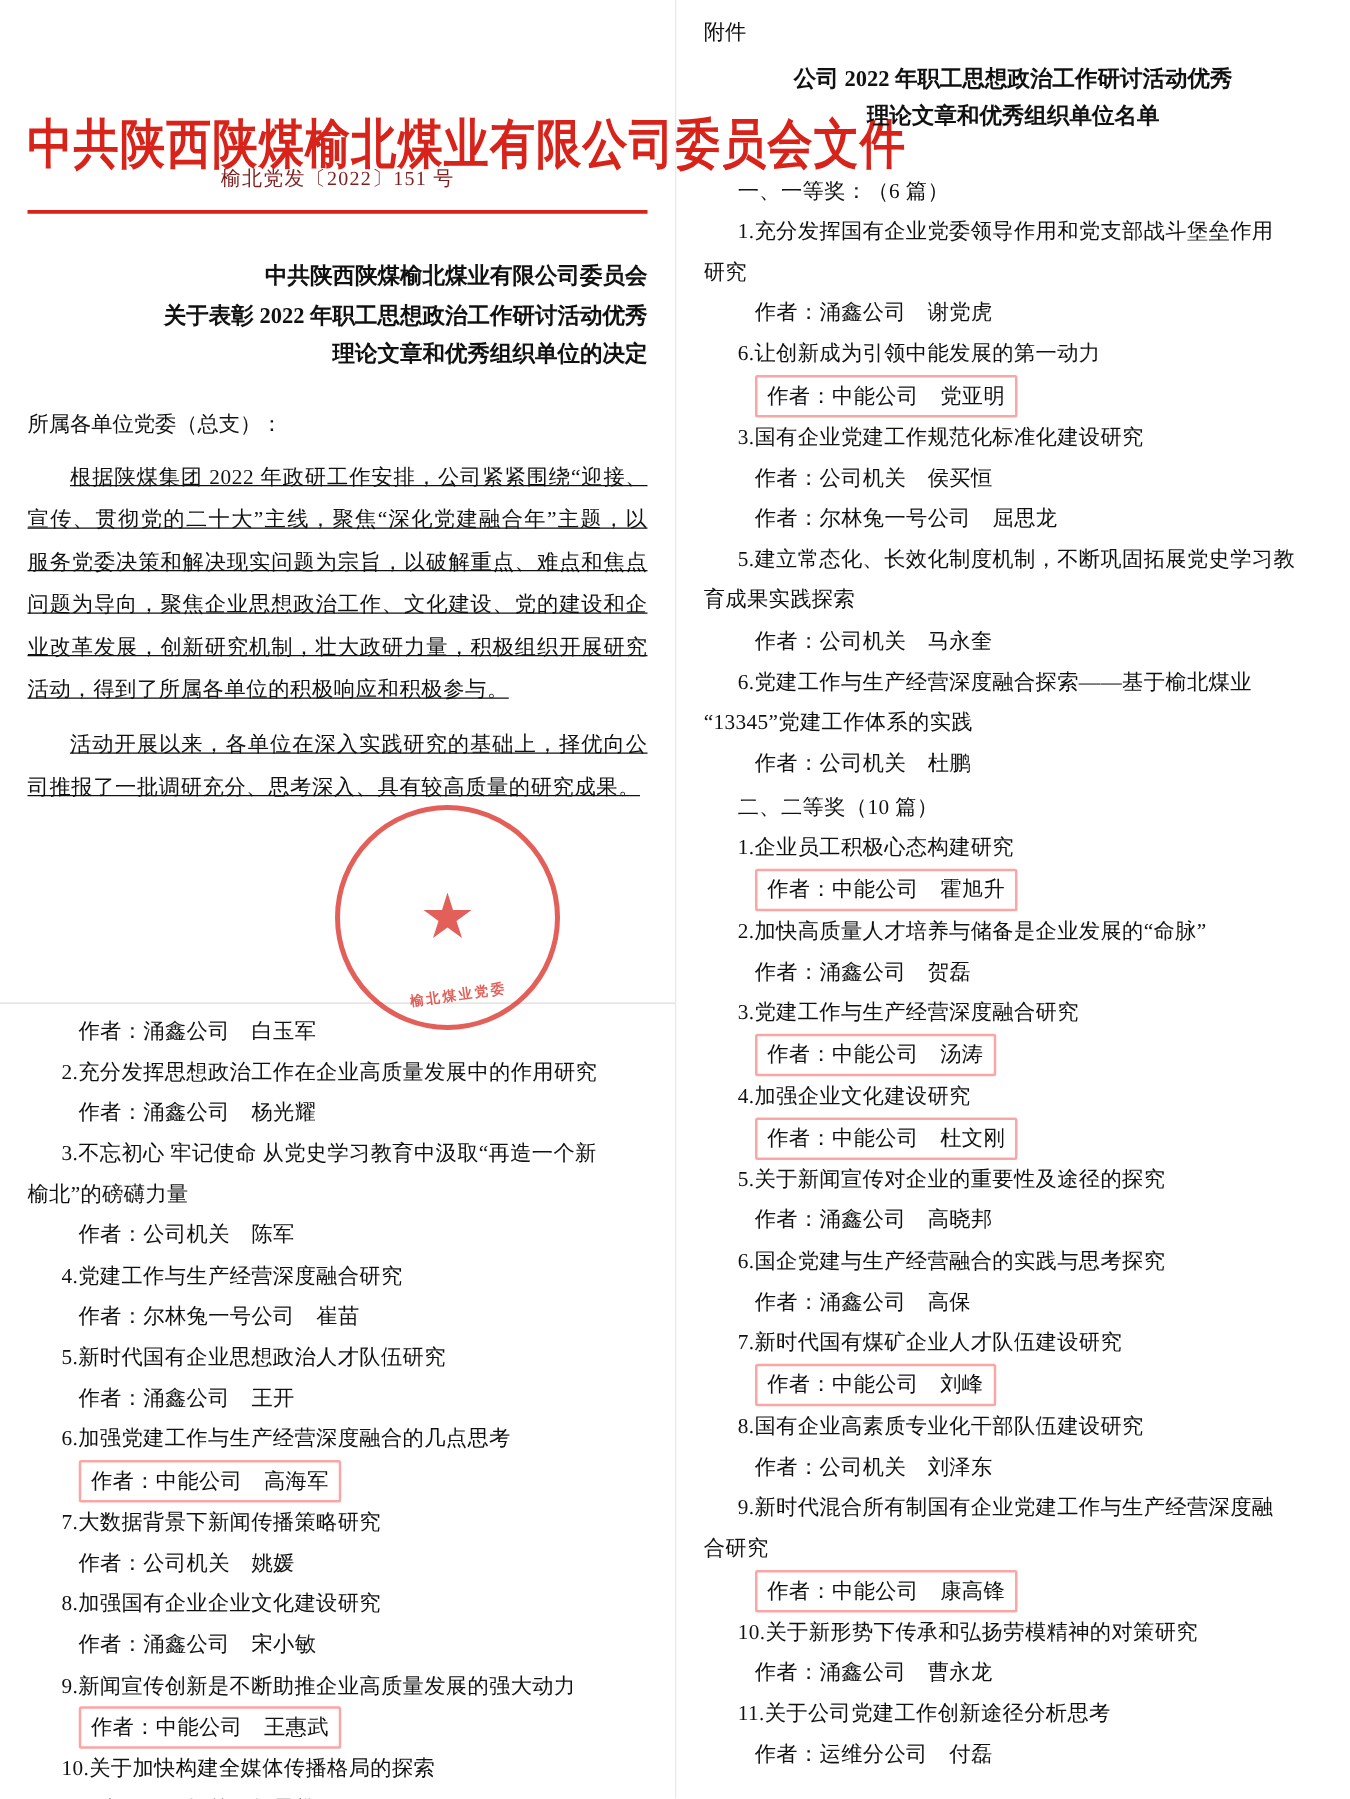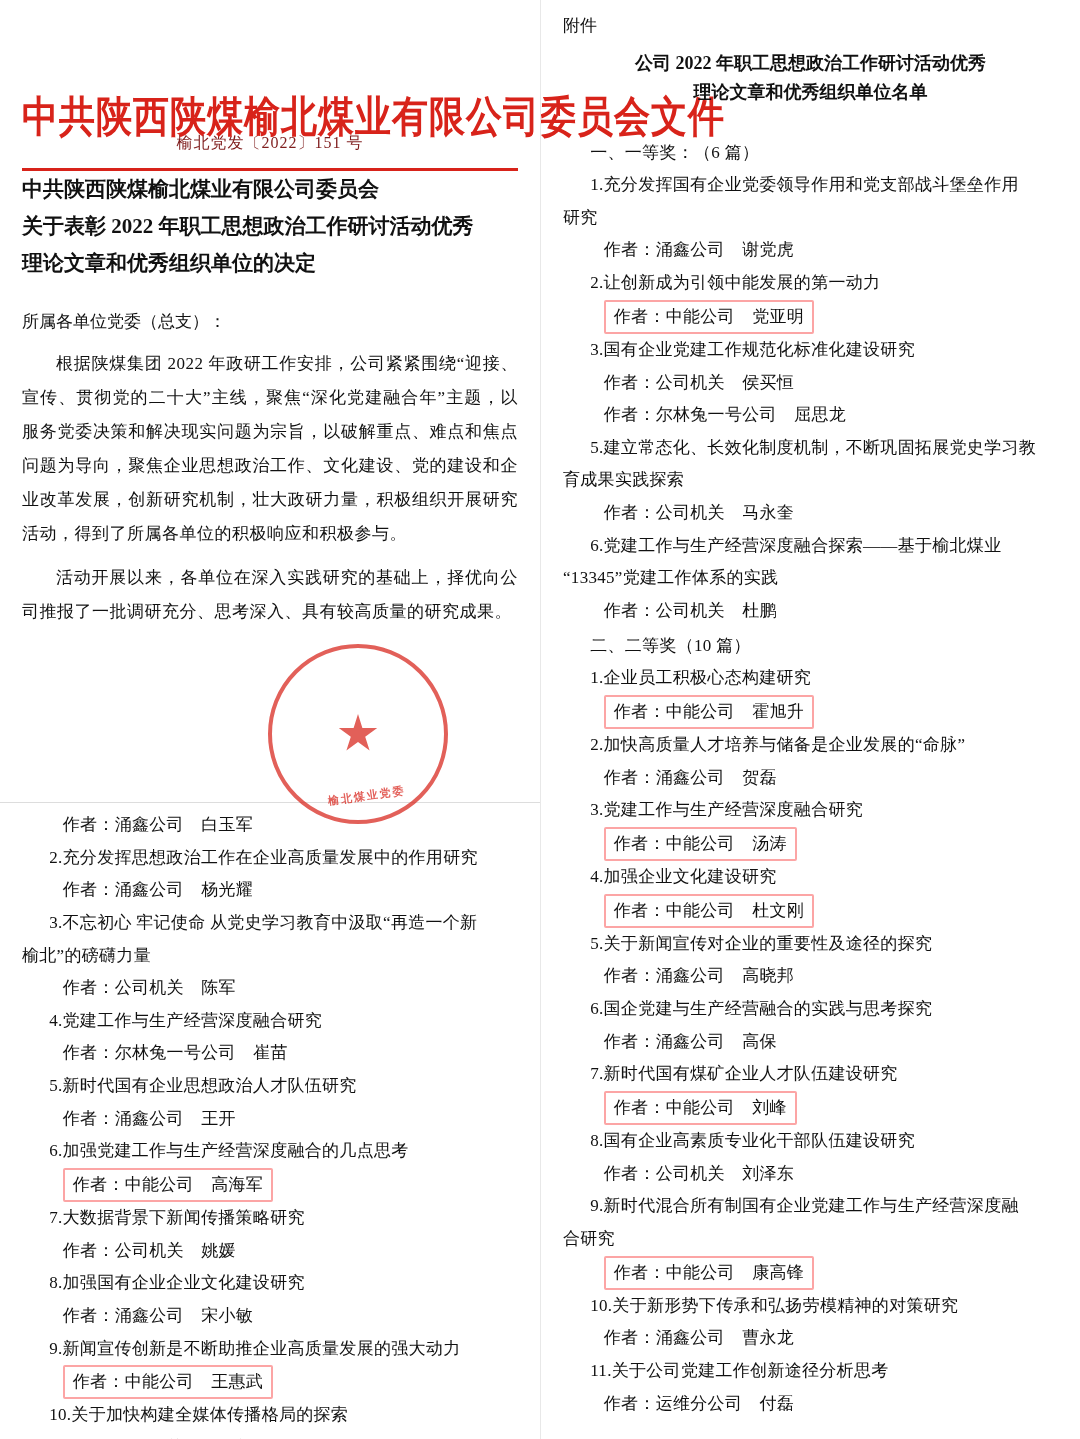--- a/index.html
+++ b/index.html
@@ -54,38 +54,40 @@
     font-size:16px;
     color:#7f1d1d;
     letter-spacing:1px;
   }
   .red-rule{
     margin:14px 0 0 0;
     height:3px;
     background:#d8231a;
   }
   .doc-heading{
-    text-align:left;
-    font-weight:bold;
-    font-size:21px;
+    margin-top:34px;
+    text-align:right;
+    font-weight:bold;
+    font-size:18px;
     line-height:1.75;
     color:#111;
   }
   .addressee{
     margin-top:26px;
     font-size:17px;
     line-height:1.7;
   }
   .para{
     margin-top:10px;
     font-size:17px;
     line-height:2.0;
     text-align:justify;
     text-indent:2em;
     letter-spacing:0.5px;
+    text-decoration:underline;
   }
   
   .seal{
     position:absolute;
     left:268px;top:552px;
     width:172px;height:172px;
     border:4px solid #d8231a;
     border-radius:50%;
     opacity:.72;
     pointer-events:none;
@@ -233,21 +235,21 @@
     <div class="right-title">
       <div>公司 2022 年职工思想政治工作研讨活动优秀</div>
       <div>理论文章和优秀组织单位名单</div>
     </div>
 
     <div class="list-block right-body">
       <div class="group-head">一、一等奖：（6 篇）</div>
       <div class="item-title">1.充分发挥国有企业党委领导作用和党支部战斗堡垒作用</div>
       <div class="item-title cont">研究</div>
       <div class="author-line">作者：涌鑫公司　谢党虎</div>
-      <div class="item-title">2.让创新成为引领中能发展的第一动力</div>
+      <div class="item-title">6.让创新成为引领中能发展的第一动力</div>
       <div class="author-line boxed"><span class="boxed-inner">作者：中能公司　党亚明</span></div>
       <div class="item-title">3.国有企业党建工作规范化标准化建设研究</div>
       <div class="author-line">作者：公司机关　侯买恒</div>
       <div class="author-line">作者：尔林兔一号公司　屈思龙</div>
       <div class="item-title">5.建立常态化、长效化制度机制，不断巩固拓展党史学习教</div>
       <div class="item-title cont">育成果实践探索</div>
       <div class="author-line">作者：公司机关　马永奎</div>
       <div class="item-title">6.党建工作与生产经营深度融合探索——基于榆北煤业</div>
       <div class="item-title cont">“13345”党建工作体系的实践</div>
       <div class="author-line">作者：公司机关　杜鹏</div>

